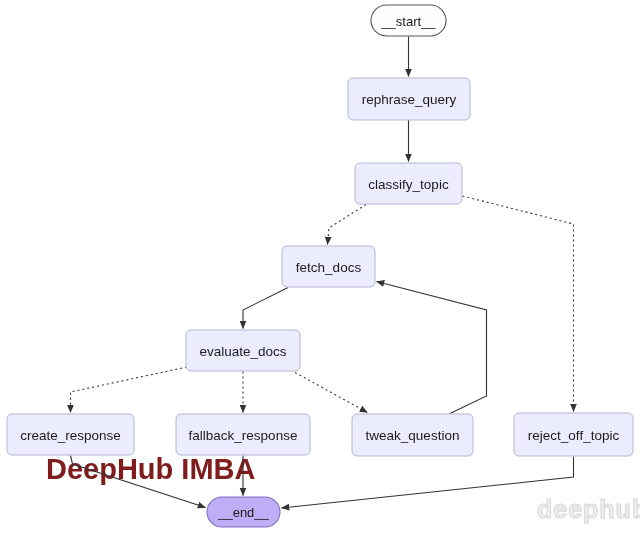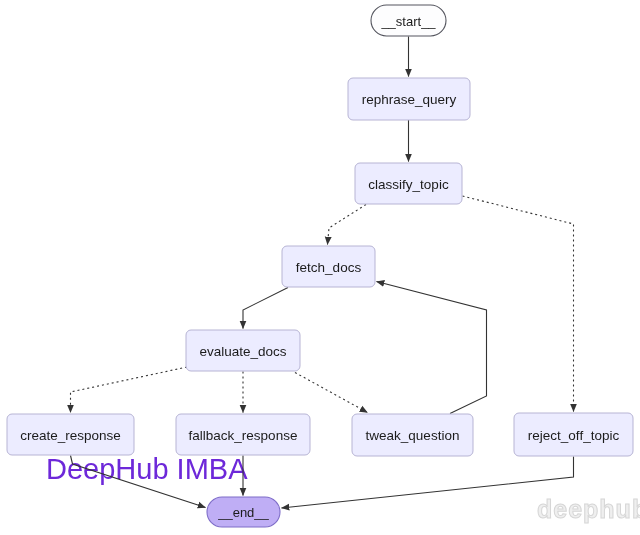--- a/index.html
+++ b/index.html
@@ -18,22 +18,22 @@
     font-family:"Liberation Sans", sans-serif;
     font-size:13.5px; fill:#1b1b1b; text-anchor:middle;
   }
   .terminal-label { font-size:13px; }
 
   .edge  { fill:none; stroke:#333333; stroke-width:1.1; }
   .dotted{ stroke-dasharray:2 3; }
 
   .wm-imba {
     position:absolute; left:46px; top:453px; z-index:0;
-    font-weight:normal; font-size:29px; letter-spacing:0px;
-    color:#6d28d9; white-space:nowrap;text-align:right;
+    font-weight:bold; font-size:29px; letter-spacing:0px;
+    color:#7f1d1d; white-space:nowrap;text-align:right;
   }
   .wm-deephub {
     position:absolute; left:537px; top:495px; z-index:2;
     font-weight:bold; font-size:25px; letter-spacing:1px;
     color:#efefef; -webkit-text-stroke:1px #d6d6d6; white-space:nowrap;
   }
 </style>
 </head>
 <body>
 

